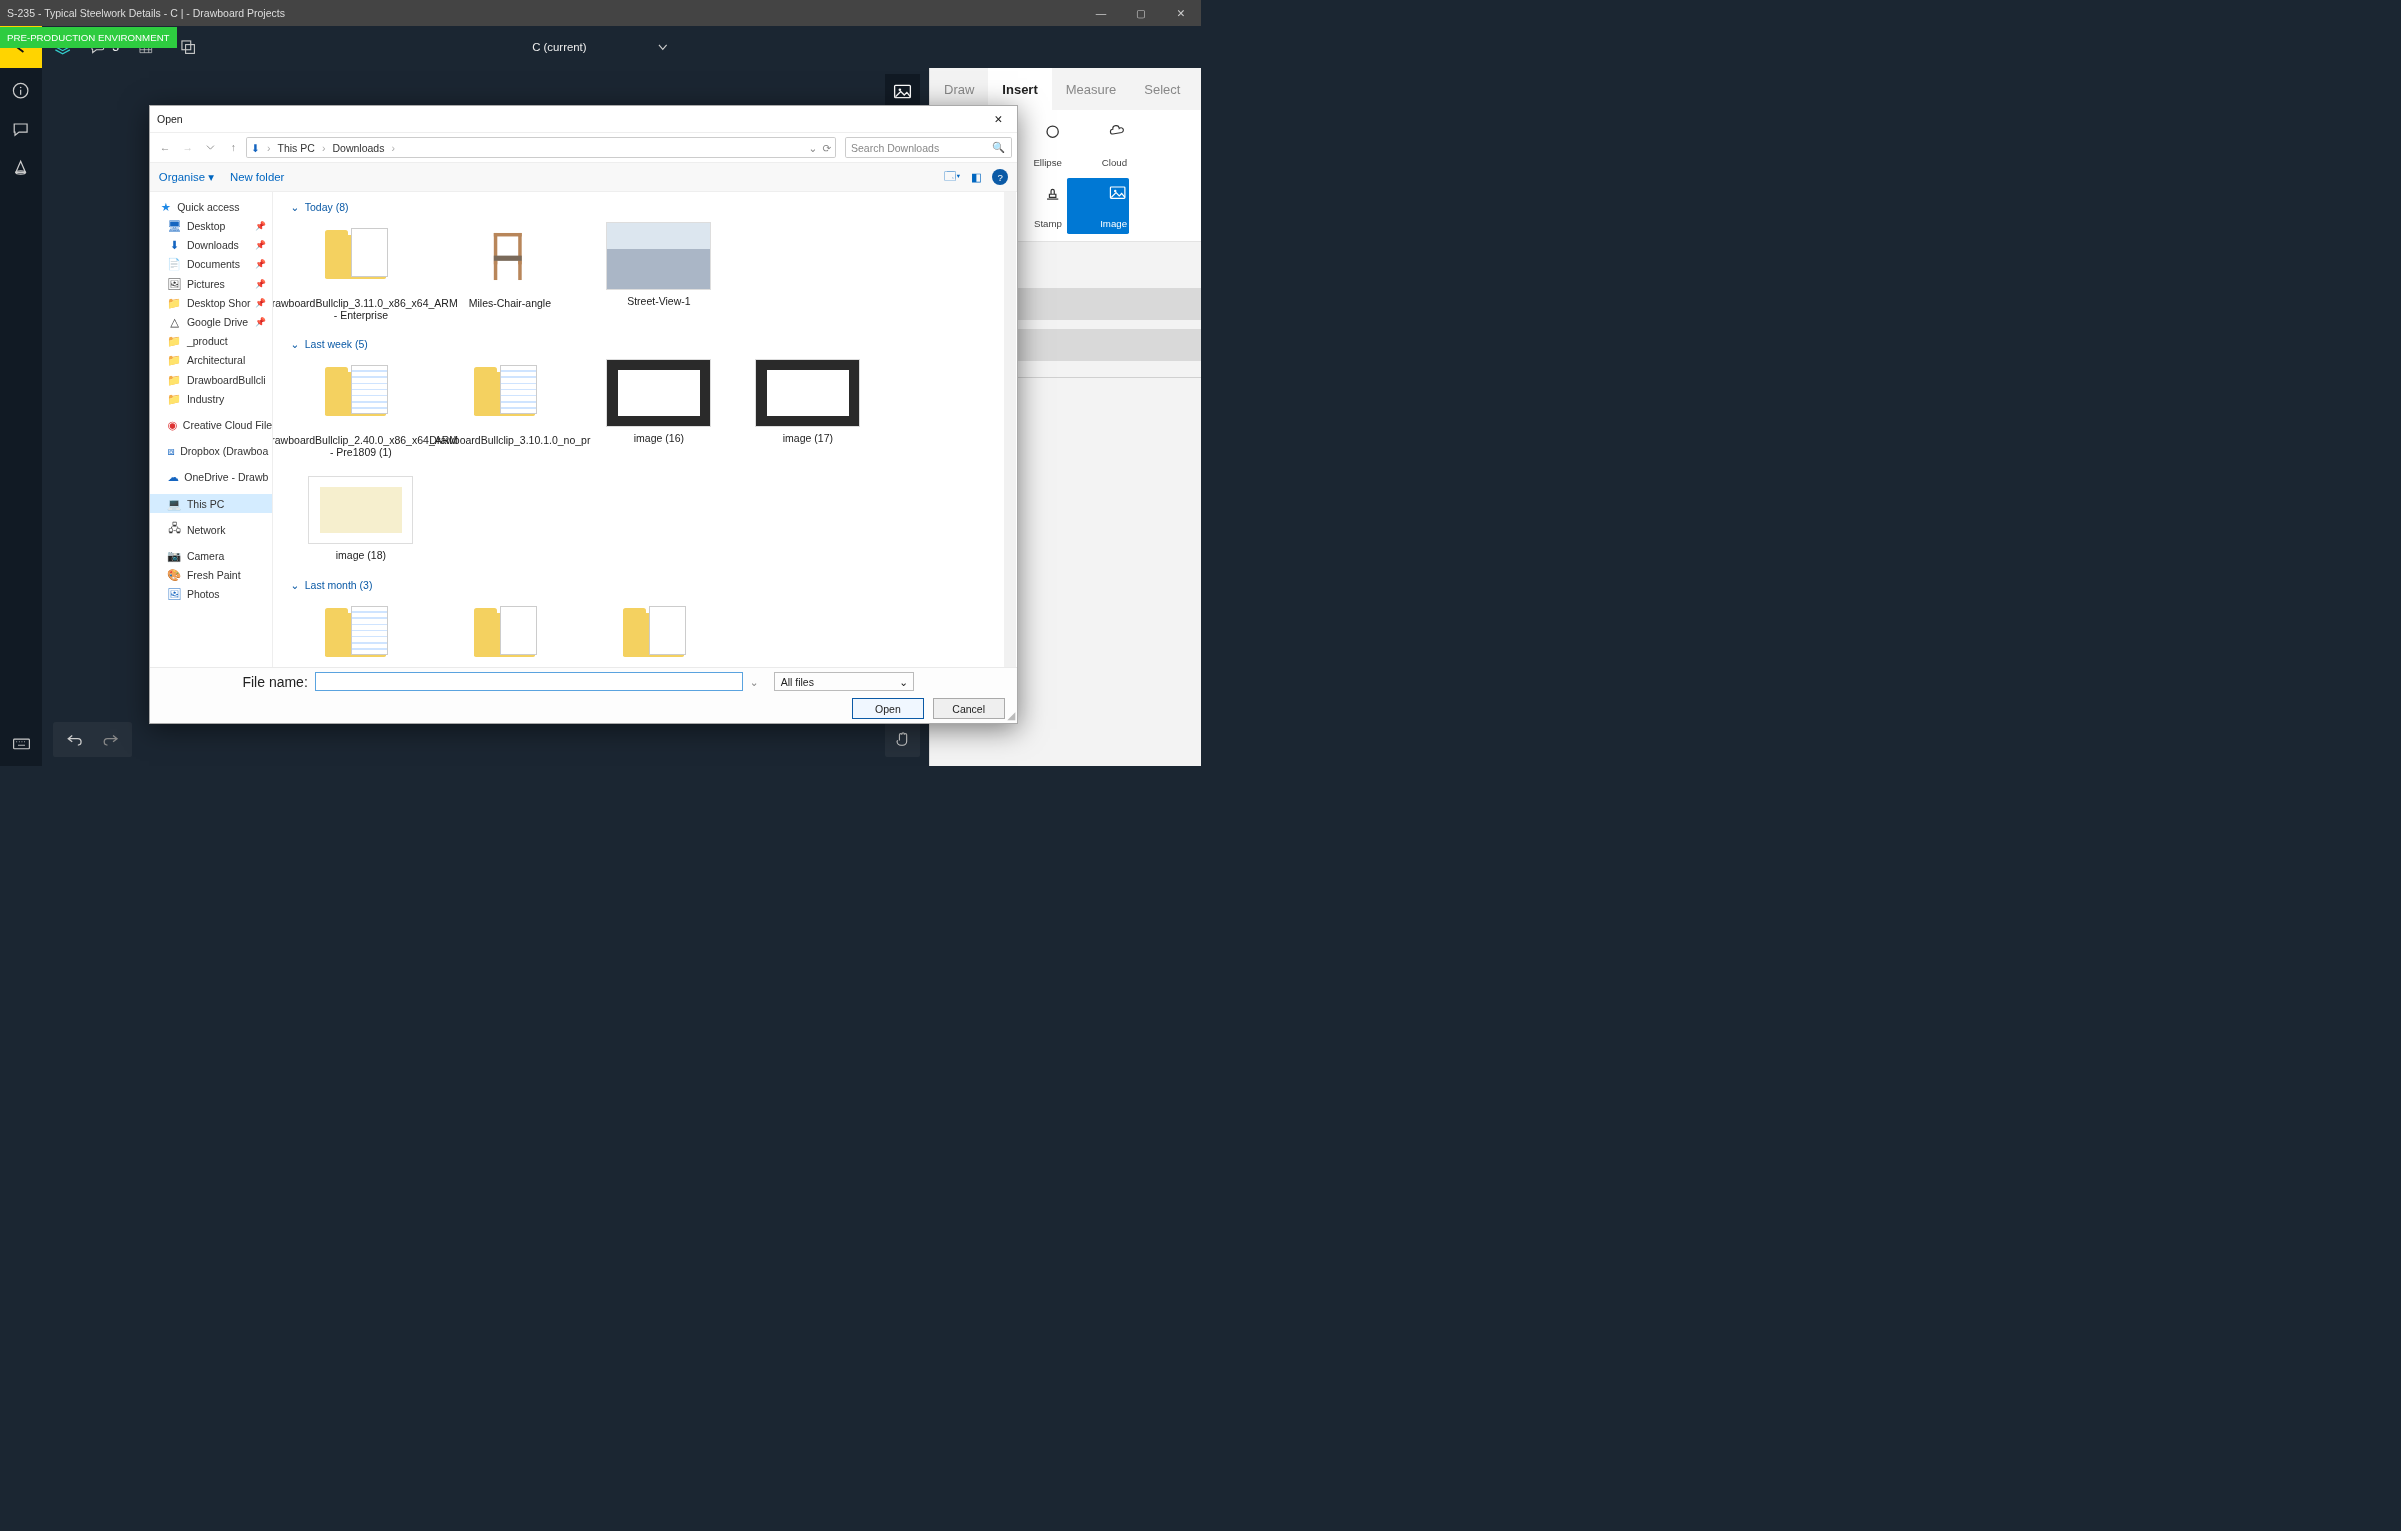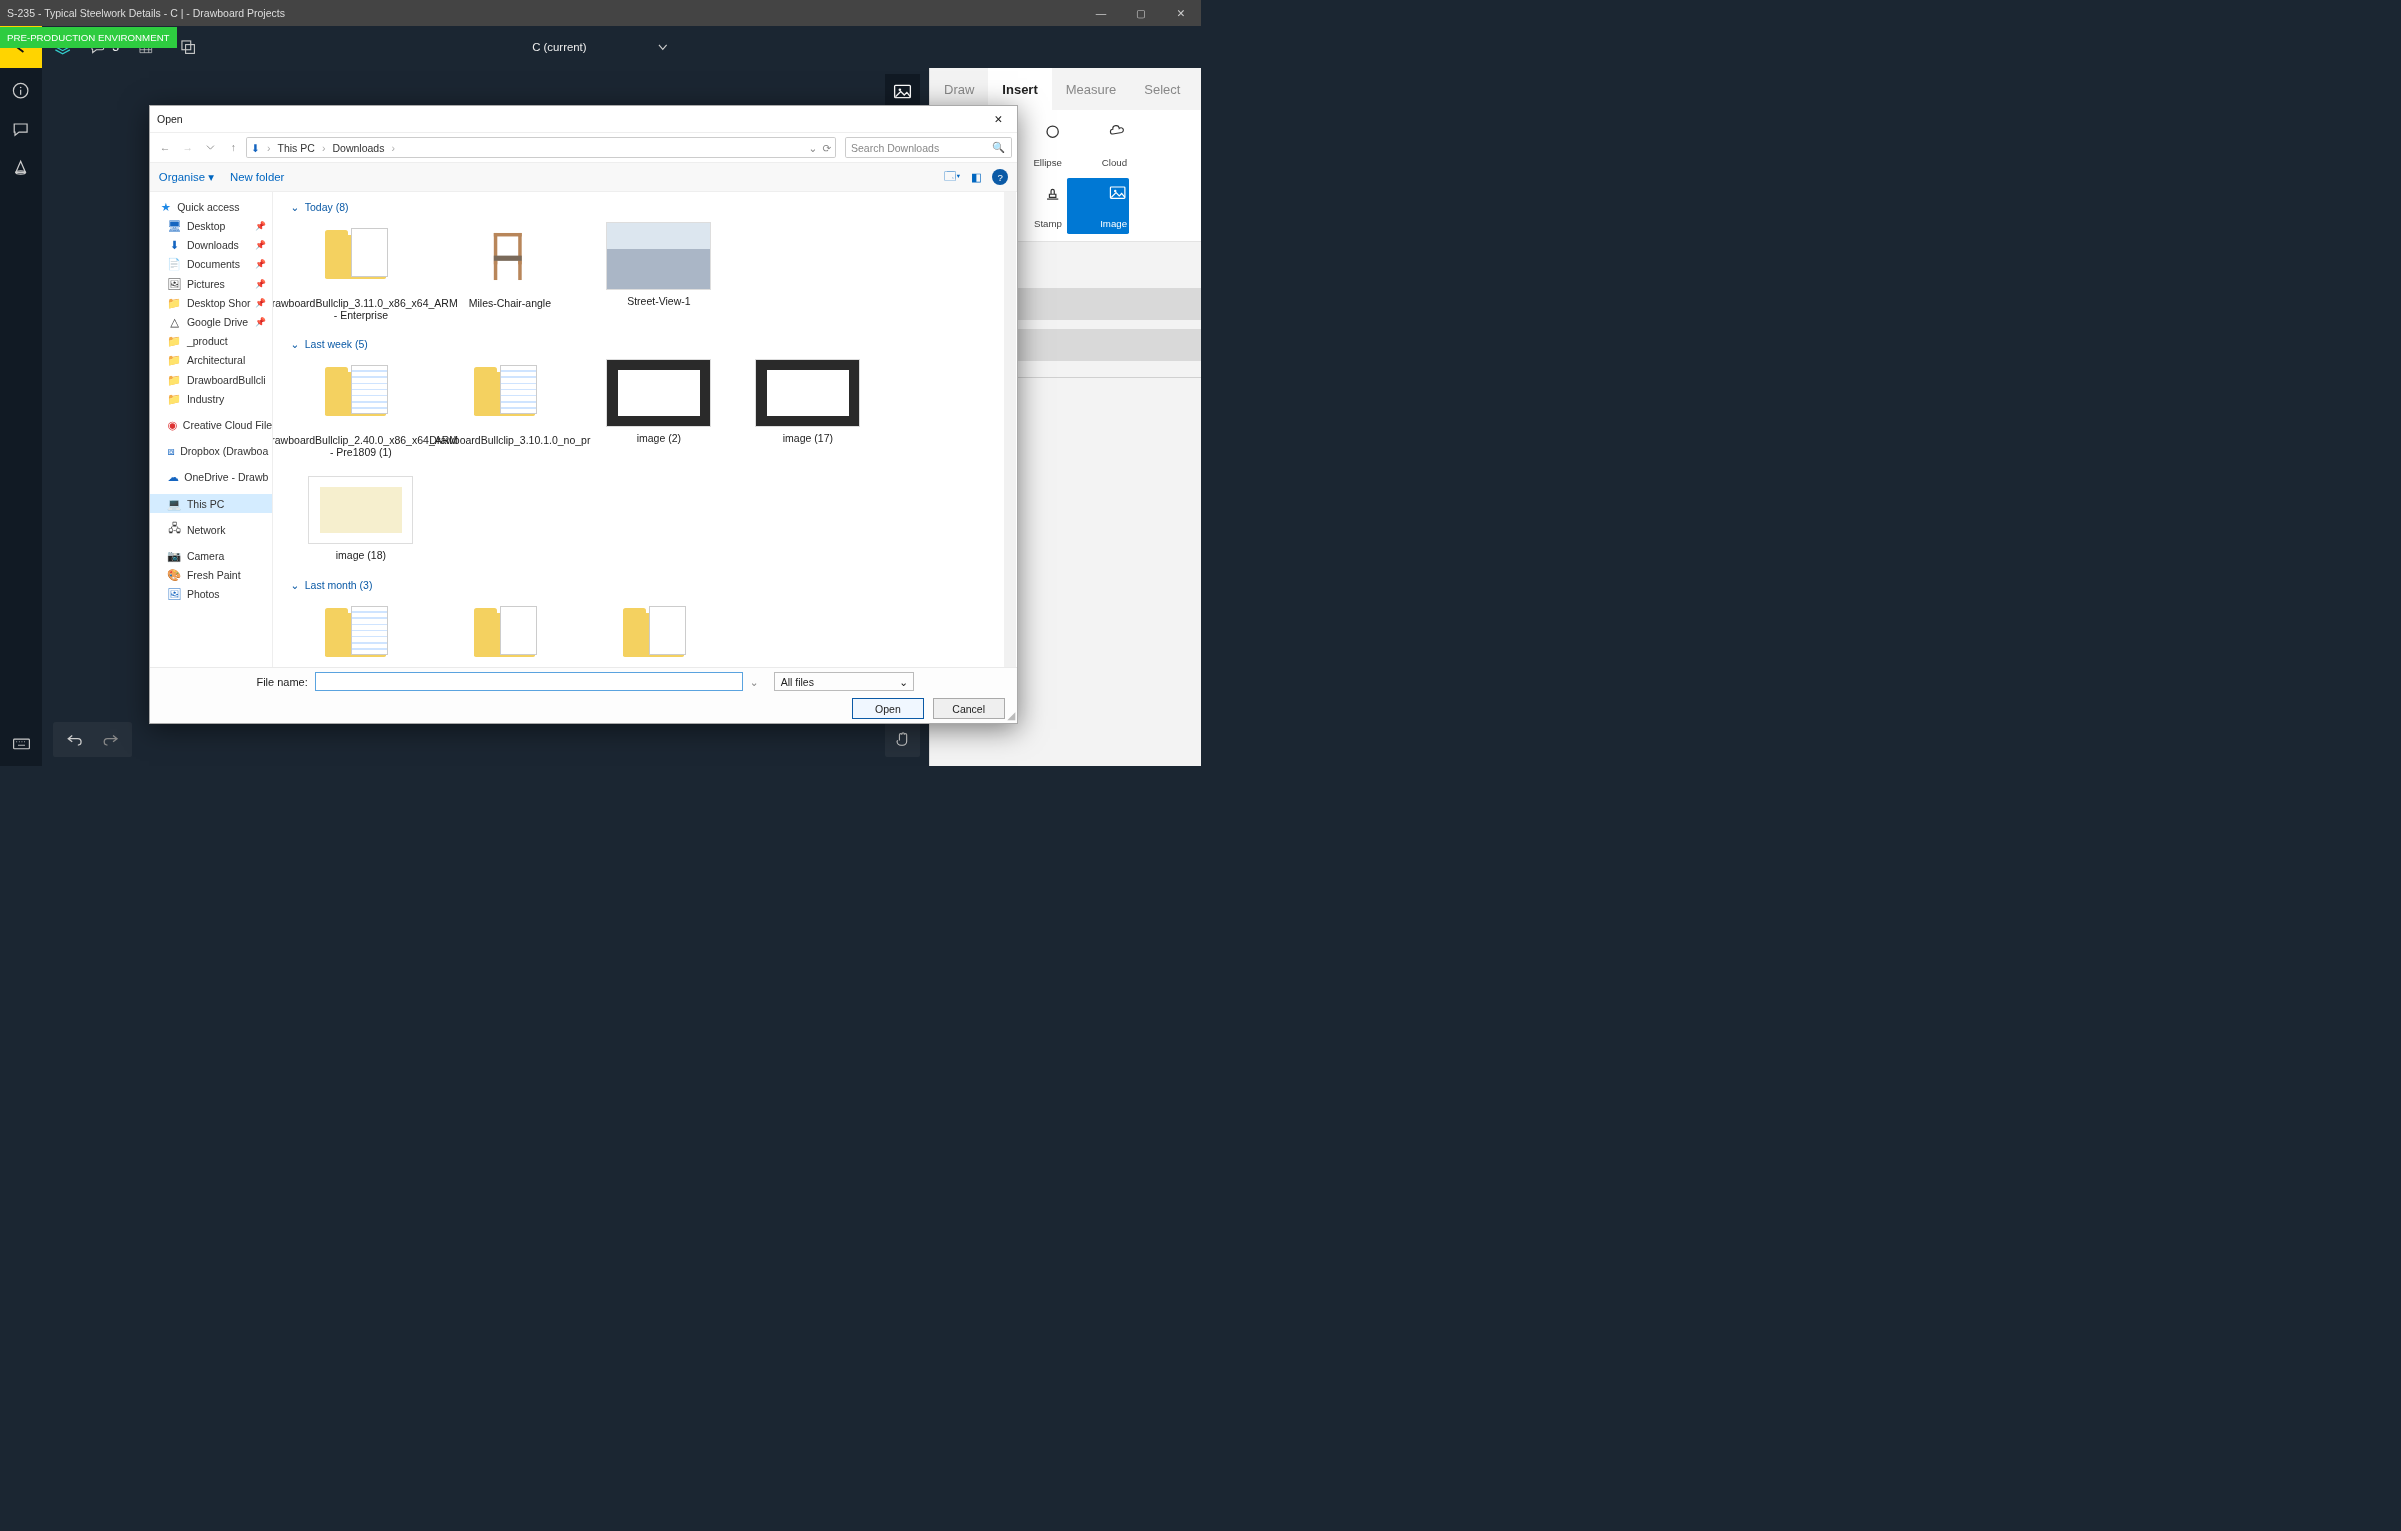--- a/index.html
+++ b/index.html
@@ -298,21 +298,21 @@
   .building { background:linear-gradient(#dce6ef 0 40%, #aab6c6 40% 100%); }
   .chair { position:relative; }
   .chair svg { width:53px;height:61px; }
   .scroll-right { width:12.3px; position:absolute; top:86px; right:0.9px; bottom:56px; background:#f1f1f1;}
   .dlg-footer {
     height:56px; border-top:0.9px solid #eaeaea; background:#fdfdfd;
     display:flex;flex-direction:column;justify-content:center;gap:7px;
     padding:5.3px 8.8px;
   }
   .fn-row { display:flex;align-items:center;gap:7px; }
-  .fn-label { width:149px; text-align:right; font-size:11px;}
+  .fn-label { width:149px; text-align:right; font-size:14px;}
   .fn-input { flex:0 0 428px; border:0.9px solid #5aa3df; height:19.3px; padding:0 3.5px; font-size:10.5px;}
   .fn-type { flex:0 0 140px; border:0.9px solid #bbb; height:19.3px; display:flex;align-items:center;padding:0 5.3px; font-size:10.5px; justify-content:space-between; margin-left:8.8px;}
   .btn-row { display:flex; gap:8.8px; justify-content:flex-end; padding-right:3.5px;}
   .btn { width:72px; height:21px; border:0.9px solid #aaa; background:#efefef; font-size:10.5px; display:flex;align-items:center;justify-content:center; }
   .btn.primary { border:0.9px solid #0b5aa6; background:#f0f7ff; }
   .resize-grip { position:absolute; right:1.8px; bottom:1.8px; color:#bbb; font-size:10.5px; }
   .kb-icon { position:absolute;left:10.5px;bottom:10.5px;color:#bbb; }
 </style>
 </head>
 <body>
@@ -672,21 +672,21 @@
               <div class="folder-thumb">
                 <div class="folder-doc striped"></div>
               </div>
             </div>
           <span>DrawboardBullclip_3.10.1.0_no_pr</span>
         </div>
         <div class="file-item">
           <div class="img-thumb" style="background:#2a2a2a;">
               <div style="background:#fff;width:80%;height:70%;"></div>
             </div>
-          <span>image (2)</span>
+          <span>image (16)</span>
         </div>
         <div class="file-item">
           <div class="img-thumb" style="background:#2a2a2a;">
               <div style="background:#fff;width:80%;height:70%;"></div>
             </div>
           <span>image (17)</span>
         </div>
         <div class="file-item">
           <div class="img-thumb" style="background:#fff;">
               <div style="background:#f6efce;width:80%;height:70%;"></div>

